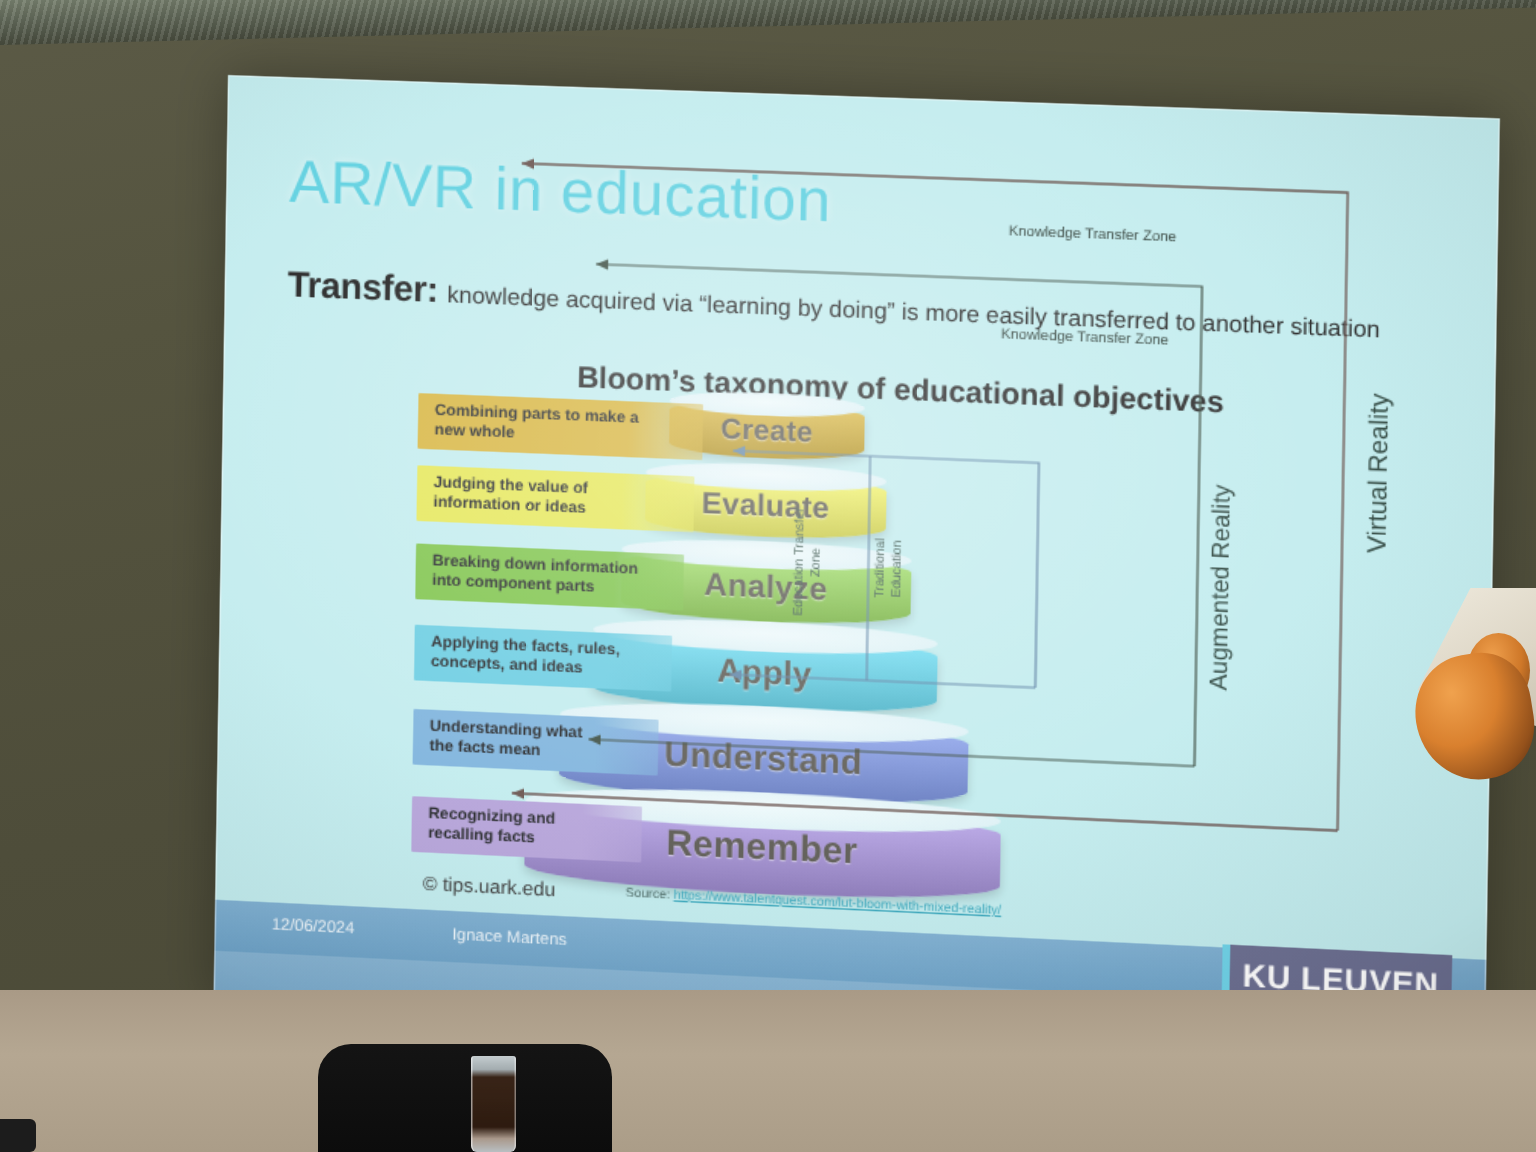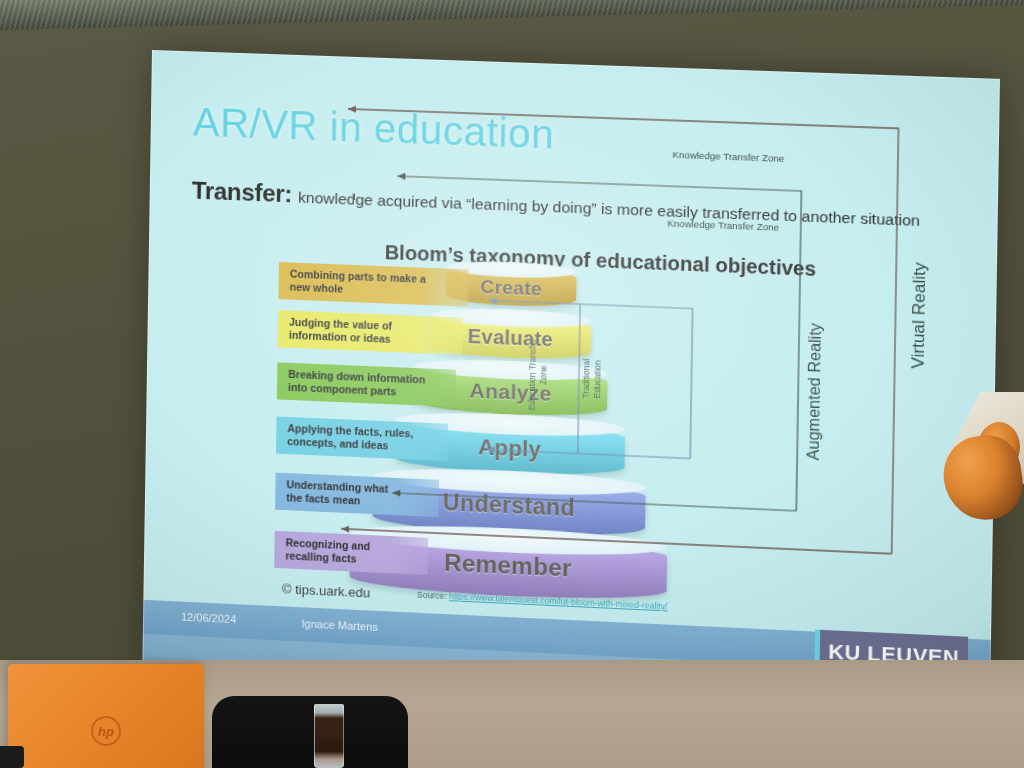--- a/index.html
+++ b/index.html
@@ -325,23 +325,20 @@
       </div>
       <div id="page-num">27</div>
 
       <div id="slide-glow"></div>
     </div>
     <div id="slide-edge"></div>
   </div>
 
   <div id="table-surface"></div>
   <div id="chair"></div>
-  <div id="laptop">
-    <div id="hp-logo">hp</div>
-  </div>
   <div id="laptop-hinge"></div>
   <div id="glass"></div>
   <div id="hand">
     <div id="paper"></div>
     <div id="knuckle"></div>
     <div id="thumb"></div>
   </div>
 </div>
 
 </body></html>

